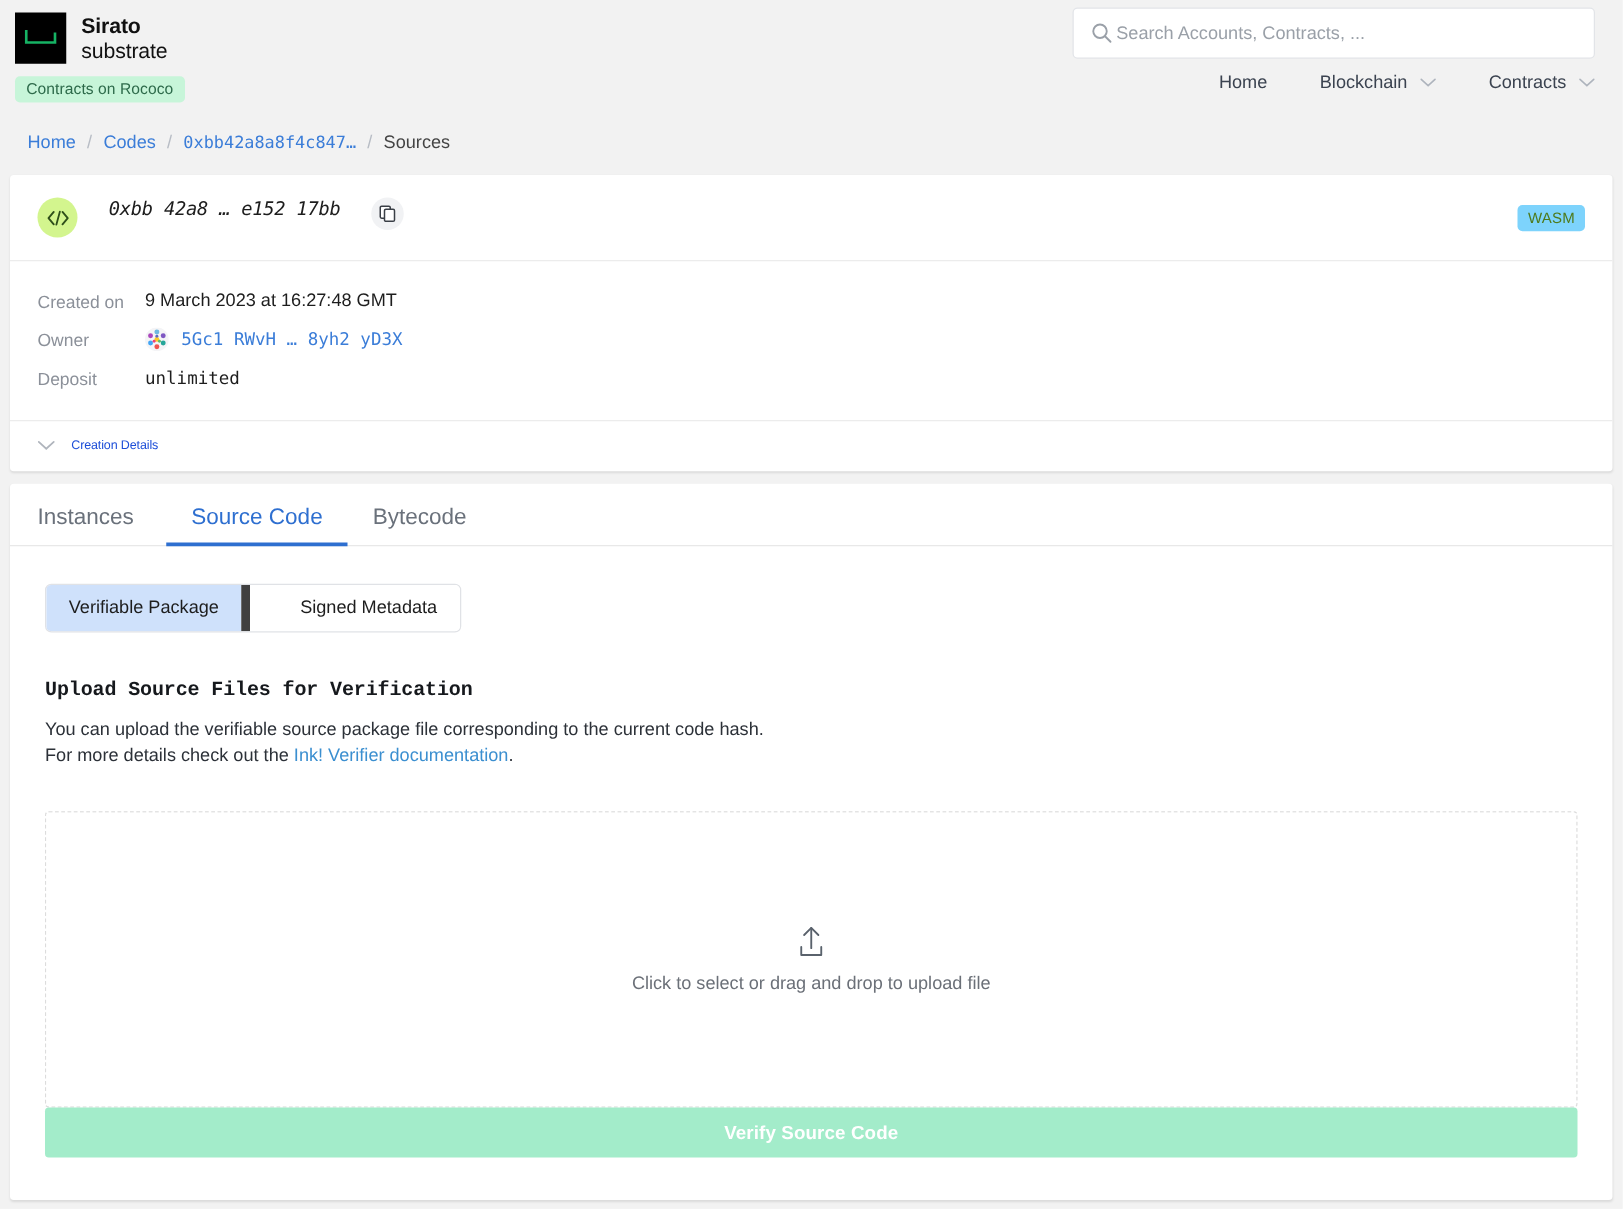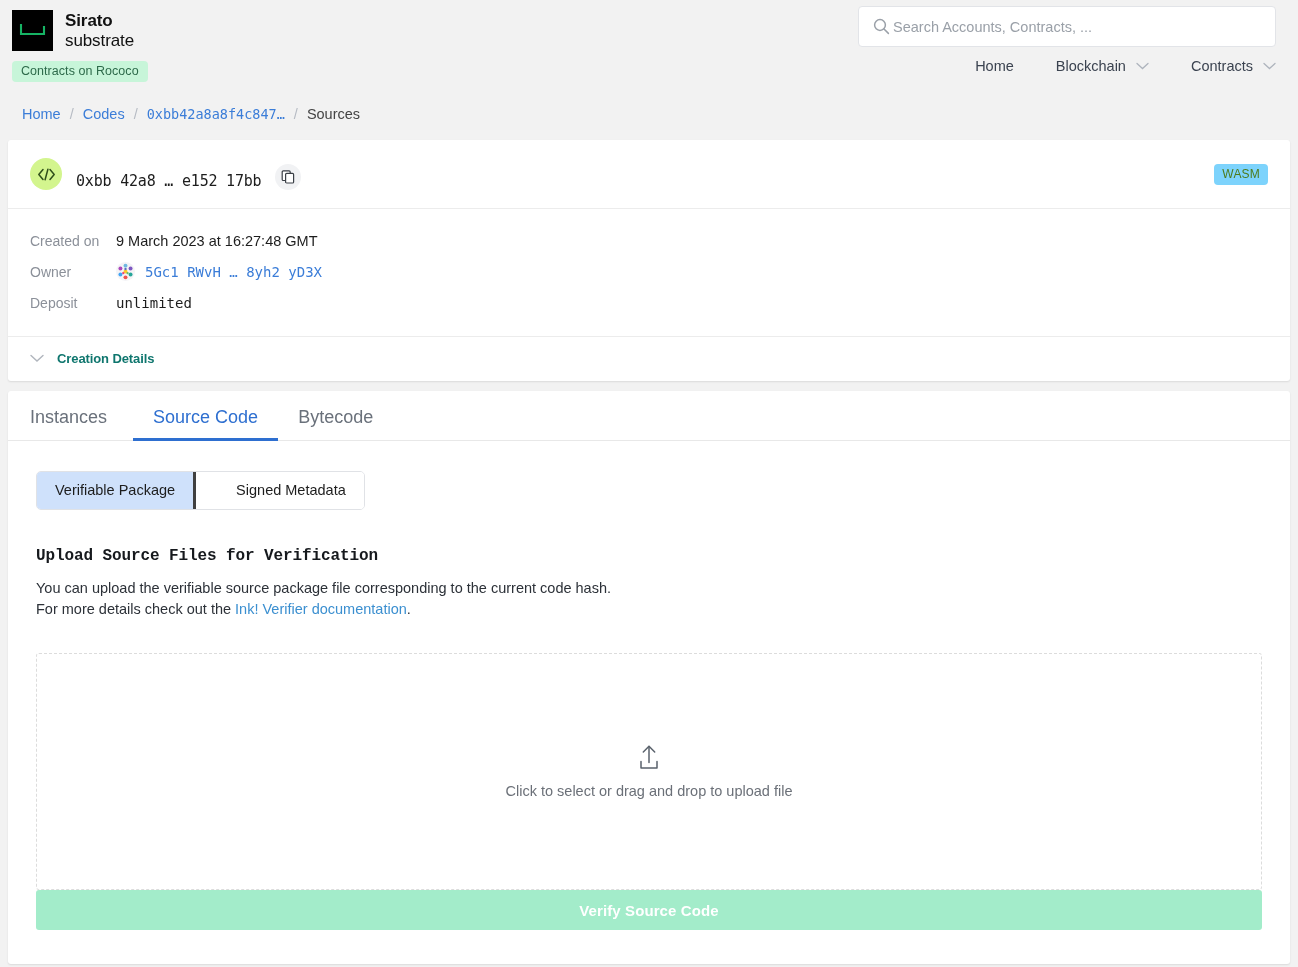--- a/index.html
+++ b/index.html
@@ -130,21 +130,21 @@
   }
   .card-top { margin-top: 8px; }
 
   .hash-row {
     display: flex;
     align-items: center;
     justify-content: space-between;
     padding: 18px 22px 18px 22px;
     border-bottom: 1px solid #ececec;
   }
-  .hash-left { display: flex; align-items: flex-end; gap: 14px; }
+  .hash-left { display: flex; align-items: flex-start; gap: 25px; font-style: italic; }
   .code-avatar {
     width: 32px; height: 32px;
     border-radius: 50%;
     background: #d3f58e;
     display: flex; align-items: center; justify-content: center;
     flex: none;
   }
   .hash-text {
     font-family: "DejaVu Sans Mono", monospace;
     font-size: 15px;
@@ -195,21 +195,21 @@
   .owner-link { color: #3b7dd8; font-family: "DejaVu Sans Mono", monospace; font-size: 14px; cursor: pointer; }
   .identicon { width: 19px; height: 19px; flex: none; display: block; }
 
   .creation-details {
     display: flex;
     align-items: center;
     gap: 13px;
     padding: 14px 22px 15px 22px;
     cursor: pointer;
   }
-  .cd-label { font-size: 13px; font-weight: bold; color: #0f766e; letter-spacing: -0.1px; }
+  .cd-label { font-size: 10px; font-weight: normal; color: #1d4ed8; letter-spacing: -0.1px; }
 
   
   .tabs {
     display: flex;
     align-items: stretch;
     border-bottom: 1px solid #e8e8e8;
     padding: 0 0 0 22px;
     gap: 0;
   }
   .tab {
@@ -236,21 +236,21 @@
     background: #fff;
   }
   .seg-btn {
     padding: 10px 18px 11px;
     font-size: 14.5px;
     color: #1d1d1d;
     cursor: pointer;
     background: #ffffff;
   }
   .seg-btn.active { background: #cfe1fb; }
-  .seg-btn + .seg-btn { border-left: 3px solid #404040; padding-left: 40px; }
+  .seg-btn + .seg-btn { border-left: 7px solid #404040; padding-left: 40px; }
 
   .upload-title {
     margin-top: 37px;
     font-size: 16px;
     font-weight: bold;
     color: #16191d;
     letter-spacing: -0.1px;
     font-family: Liberation Mono, monospace;
   }
   .upload-desc {

